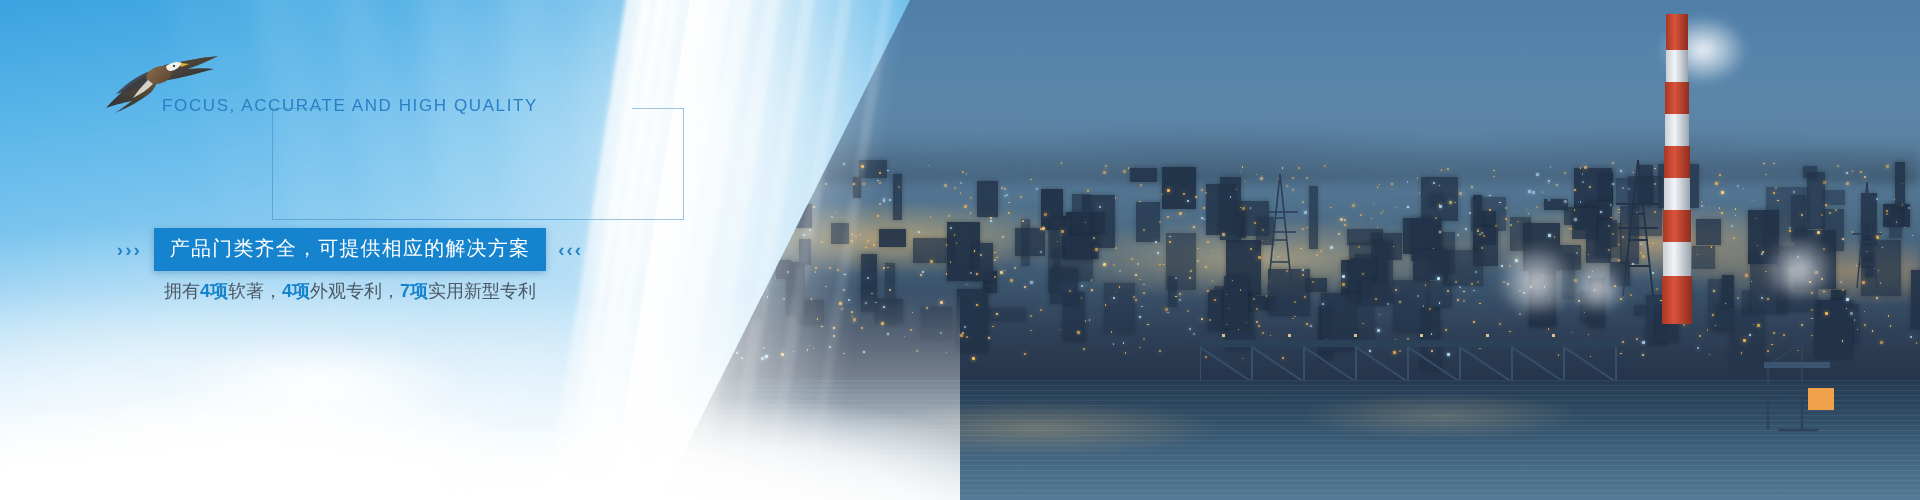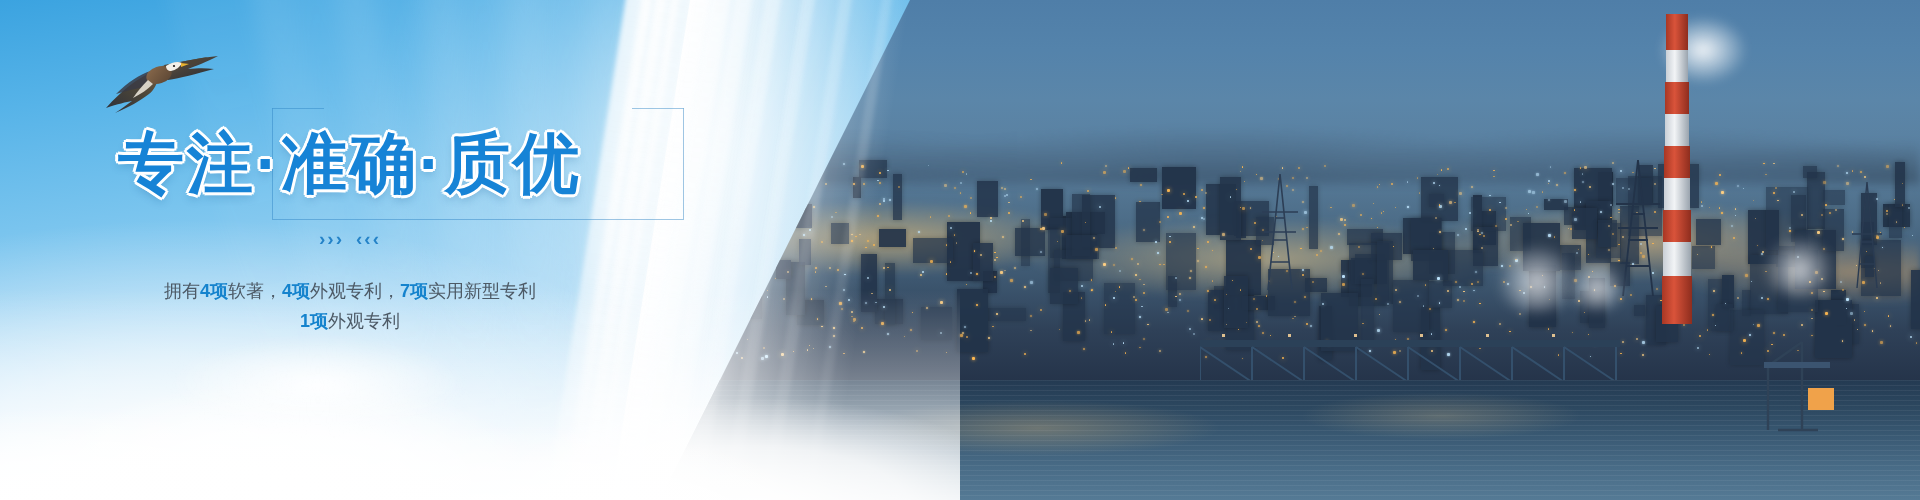--- a/index.html
+++ b/index.html
@@ -1192,27 +1192,27 @@
 
   <div class="cloudbank"></div>
   <div class="cloud-wisp"></div>
 
   <div class="copy">
 
     <div class="frametop-l"></div>
     <div class="frametop-r"></div>
     <div class="framebox"></div>
 
-
-    <div class="headline">专注·准确·质优</div>
+    <div class="eng">FOCUS, ACCURATE AND HIGH QUALITY</div>
+
 
     <div class="bandrow">
       <span class="chev">›››</span>
+      <span class="band">产品门类齐全，可提供相应的解决方案</span>
       <span class="chev">‹‹‹</span>
     </div>
 
     <div class="patents">
       <span>拥有</span><span class="n">4项</span><span>软著，</span><span class="n">4项</span><span>外观专利，</span><span class="n">7项</span><span>实用新型专利</span>
-      <span class="l2"><span class="n">1项</span><span>外观专利</span></span>
     </div>
 
   </div>
 </div>
 
 </body></html>

